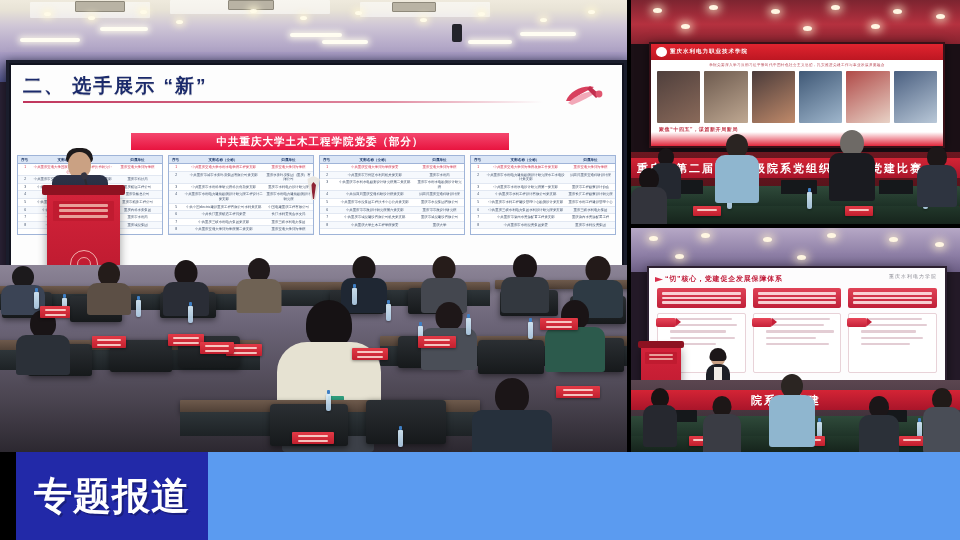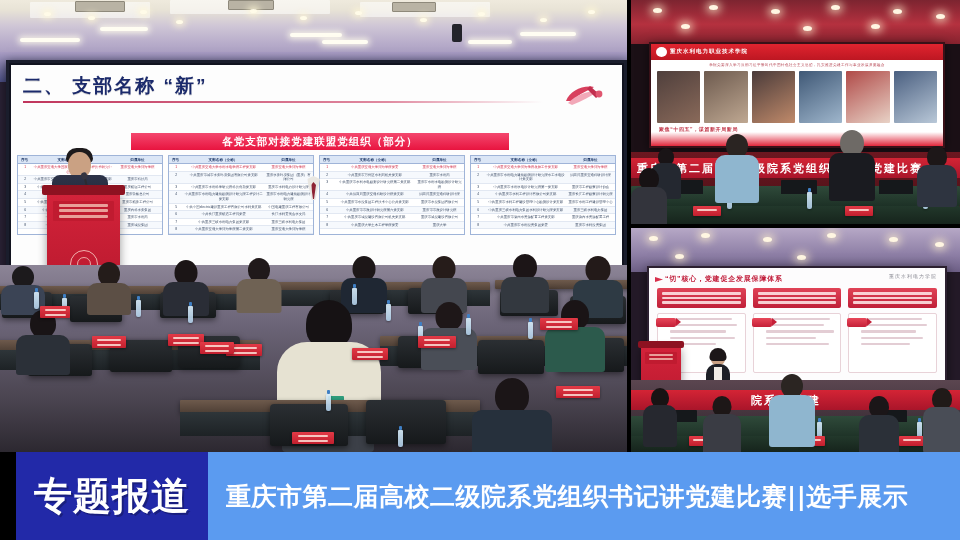--- a/index.html
+++ b/index.html
@@ -163,32 +163,32 @@
         <div class="ceil-spot" style="left:420px;top:18px;"></div>
         <div class="ceil-spot" style="left:478px;top:12px;"></div>
         <div class="ceil-spot" style="left:540px;top:18px;"></div>
         <div class="ceil-spot" style="left:588px;top:10px;"></div>
         <div class="ceil-vent" style="left:452px;top:24px;width:10px;height:18px;background:#23232b;border:none;border-radius:2px;"></div>
       </div>
       <div class="wall"></div>
 
       <div class="screen-frame">
         <div class="slide">
-          <div class="slide-title">二、 支部名称 “新”</div>
+          <div class="slide-title">二、 选手展示 “新”</div>
           <div class="title-rule"></div>
 
           <svg class="emblem" viewBox="0 0 46 32">
             <path d="M6 20 C10 10 22 4 34 6 C28 10 20 12 12 20 Z" fill="#d8405e"></path>
             <path d="M8 22 C16 14 26 10 38 10 C30 16 22 20 12 24 Z" fill="#f2a8b8"></path>
             <path d="M30 5 L40 14 L36 17 L27 8 Z" fill="#c22f4e"></path>
             <circle cx="39" cy="13" r="3.4" fill="#e0566f"></circle>
           </svg>
 
           <div class="red-bar">
-            <span>各党支部对接党建联盟党组织（部分）</span>
+            <span>中共重庆大学土木工程学院党委（部分）</span>
           </div>
 
           <div class="tbl-wrap">
             <div class="tbl">
               <div class="tbl-head">
                 <div class="c0">序号</div>
                 <div class="c1">支部名称（全称）</div>
                 <div class="c2">归属单位</div>
               </div>
               <div class="tbl-row hl">
@@ -744,16 +744,15 @@
     </div>
 
     <div class="seam"></div>
     <div class="seam-h"></div>
   </div>
 
   <div class="banner">
     <div class="banner-badge">
       <span>专题报道</span>
     </div>
-    <div class="banner-text">重庆市第二届高校二级院系党组织书记讲党建比赛||选手展示</div>
   </div>
 
 </div>
 
 </body></html>

